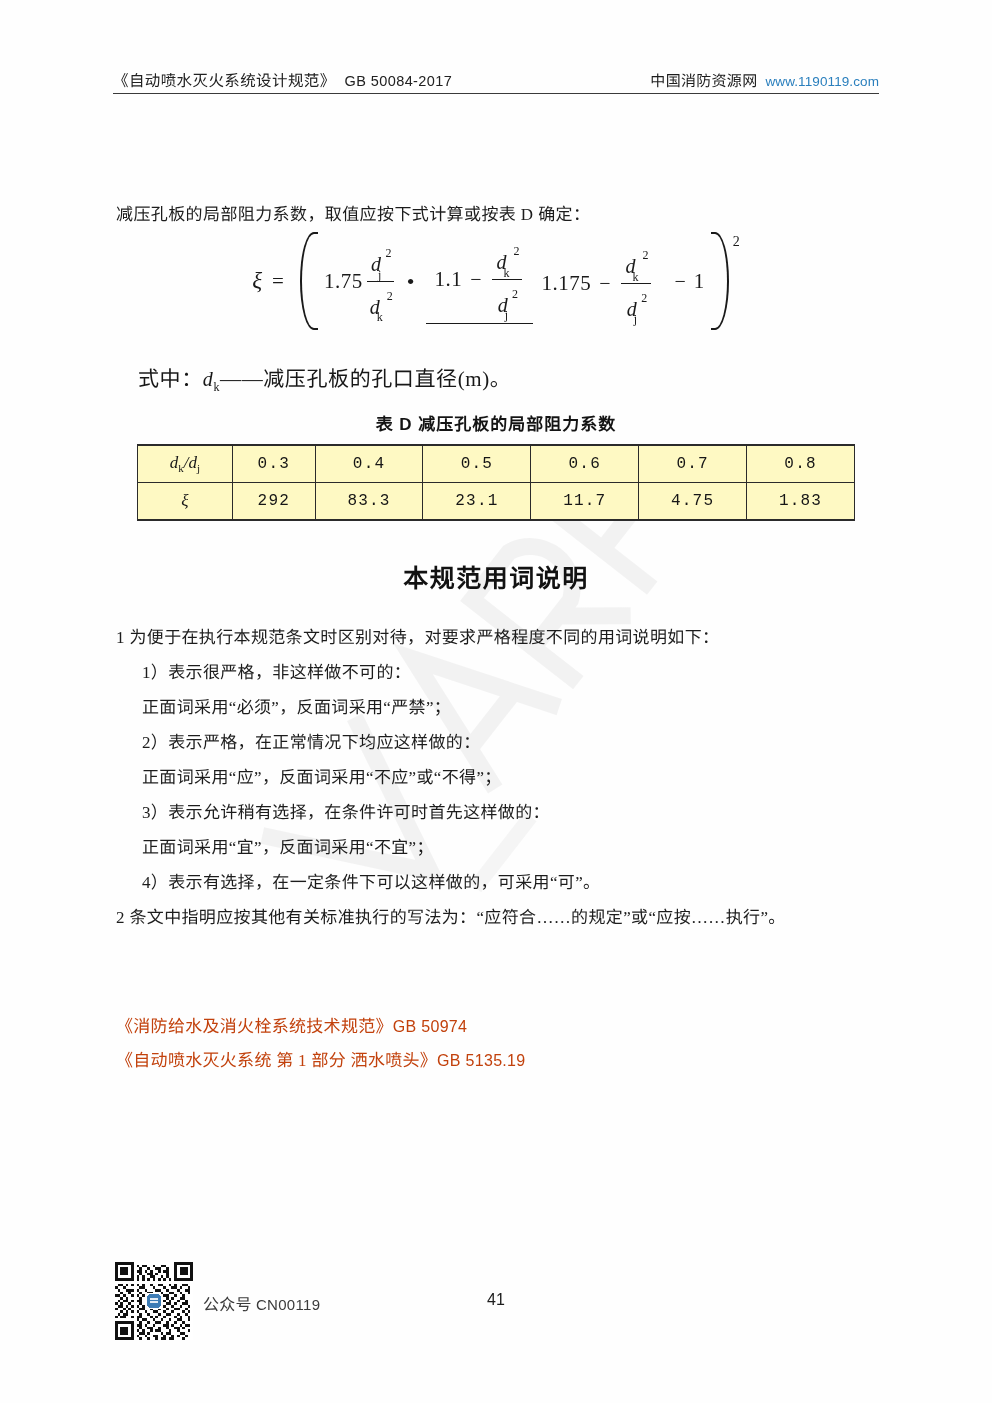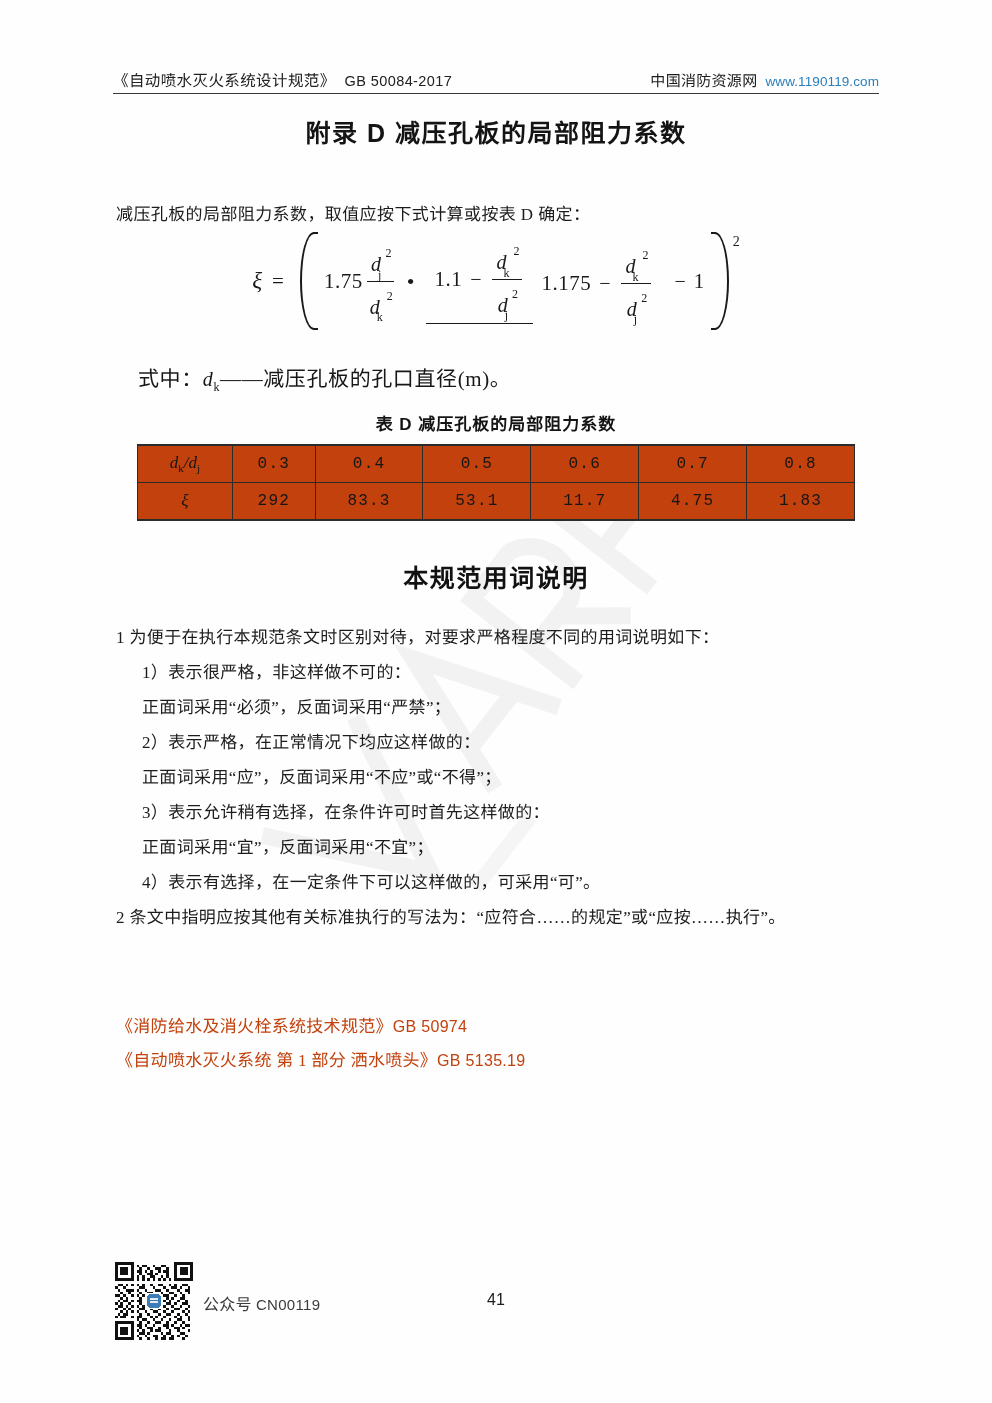--- a/index.html
+++ b/index.html
@@ -253,21 +253,21 @@
     color: #141414;
     z-index: 3;
   }
   .data-table {
     position: absolute;
     left: 137px;
     top: 444px;
     width: 718px;
     border-collapse: collapse;
     z-index: 3;
-    background: #c2410c;
+    background: #fef9c3;
   }
   .data-table td {
     border: 1.3px solid #2b2b2b;
     text-align: center;
     height: 34px;
     font-family: "Liberation Mono", "DejaVu Sans Mono", monospace;
     font-size: 16px;
     letter-spacing: 1.2px;
     color: #161616;
   }
@@ -382,21 +382,20 @@
   <div class="header">
     <div class="header-left">
       <span>《自动喷水灭火系统设计规范》</span><span class="code">GB 50084-2017</span>
     </div>
     <div class="header-right">
       <span class="site">中国消防资源网</span>
       <span class="url">www.1190119.com</span>
     </div>
   </div>
 
-  <div class="appendix-title">附录 D  减压孔板的局部阻力系数</div>
 
   <div class="intro">减压孔板的局部阻力系数，取值应按下式计算或按表 D 确定：</div>
 
   <div class="formula-block">
     <div class="formula">
       <span class="fx-lhs">ξ</span>
       <span class="fx-eq">=</span>
 
       <span class="paren">
         <span class="paren-l"></span>
@@ -451,21 +450,21 @@
         <td class="outer-top">0.4</td>
         <td class="outer-top">0.5</td>
         <td class="outer-top">0.6</td>
         <td class="outer-top">0.7</td>
         <td class="outer-top">0.8</td>
       </tr>
       <tr>
         <td class="rowhdr outer-bottom">ξ</td>
         <td class="outer-bottom">292</td>
         <td class="outer-bottom">83.3</td>
-        <td class="outer-bottom">53.1</td>
+        <td class="outer-bottom">23.1</td>
         <td class="outer-bottom">11.7</td>
         <td class="outer-bottom">4.75</td>
         <td class="outer-bottom">1.83</td>
       </tr>
     </tbody>
   </table>
 
   <div class="section-heading" id="heading-terms">本规范用词说明</div>
 
   <div class="body-line lvl0" style="top:623px">1 为便于在执行本规范条文时区别对待，对要求严格程度不同的用词说明如下：</div>

